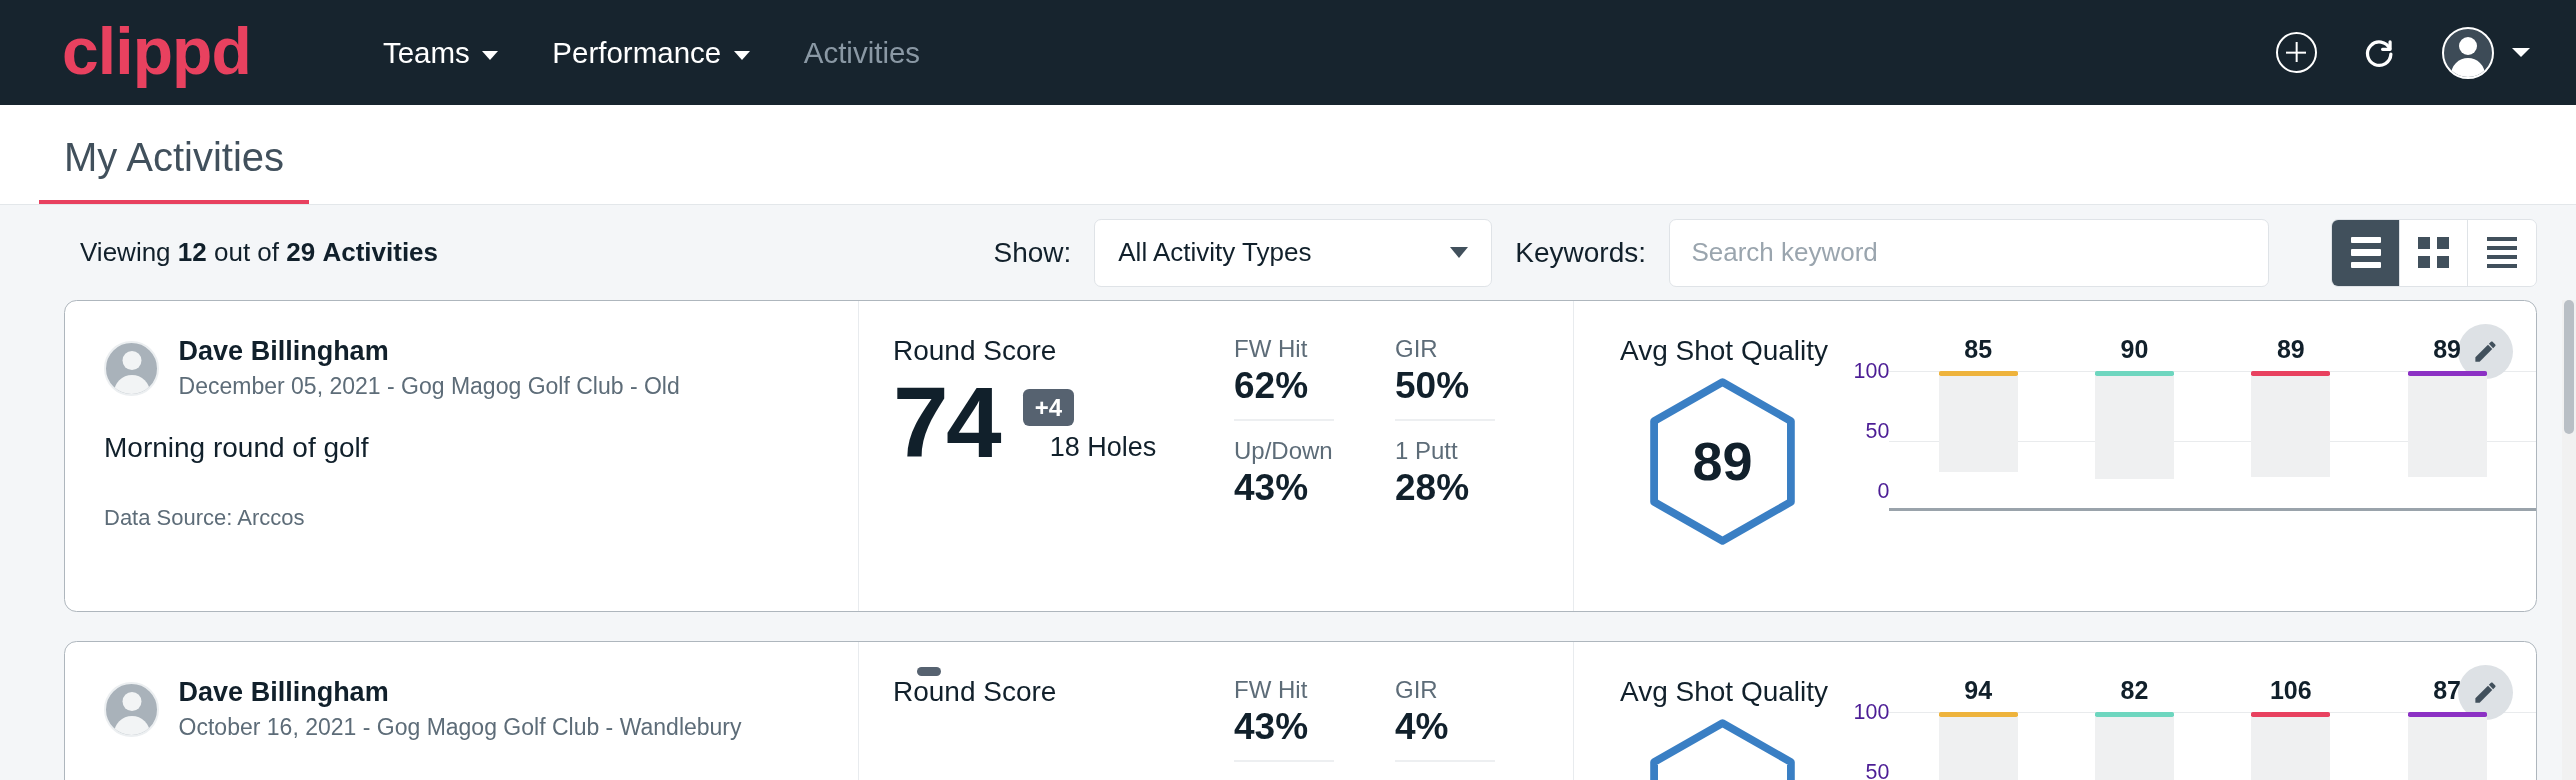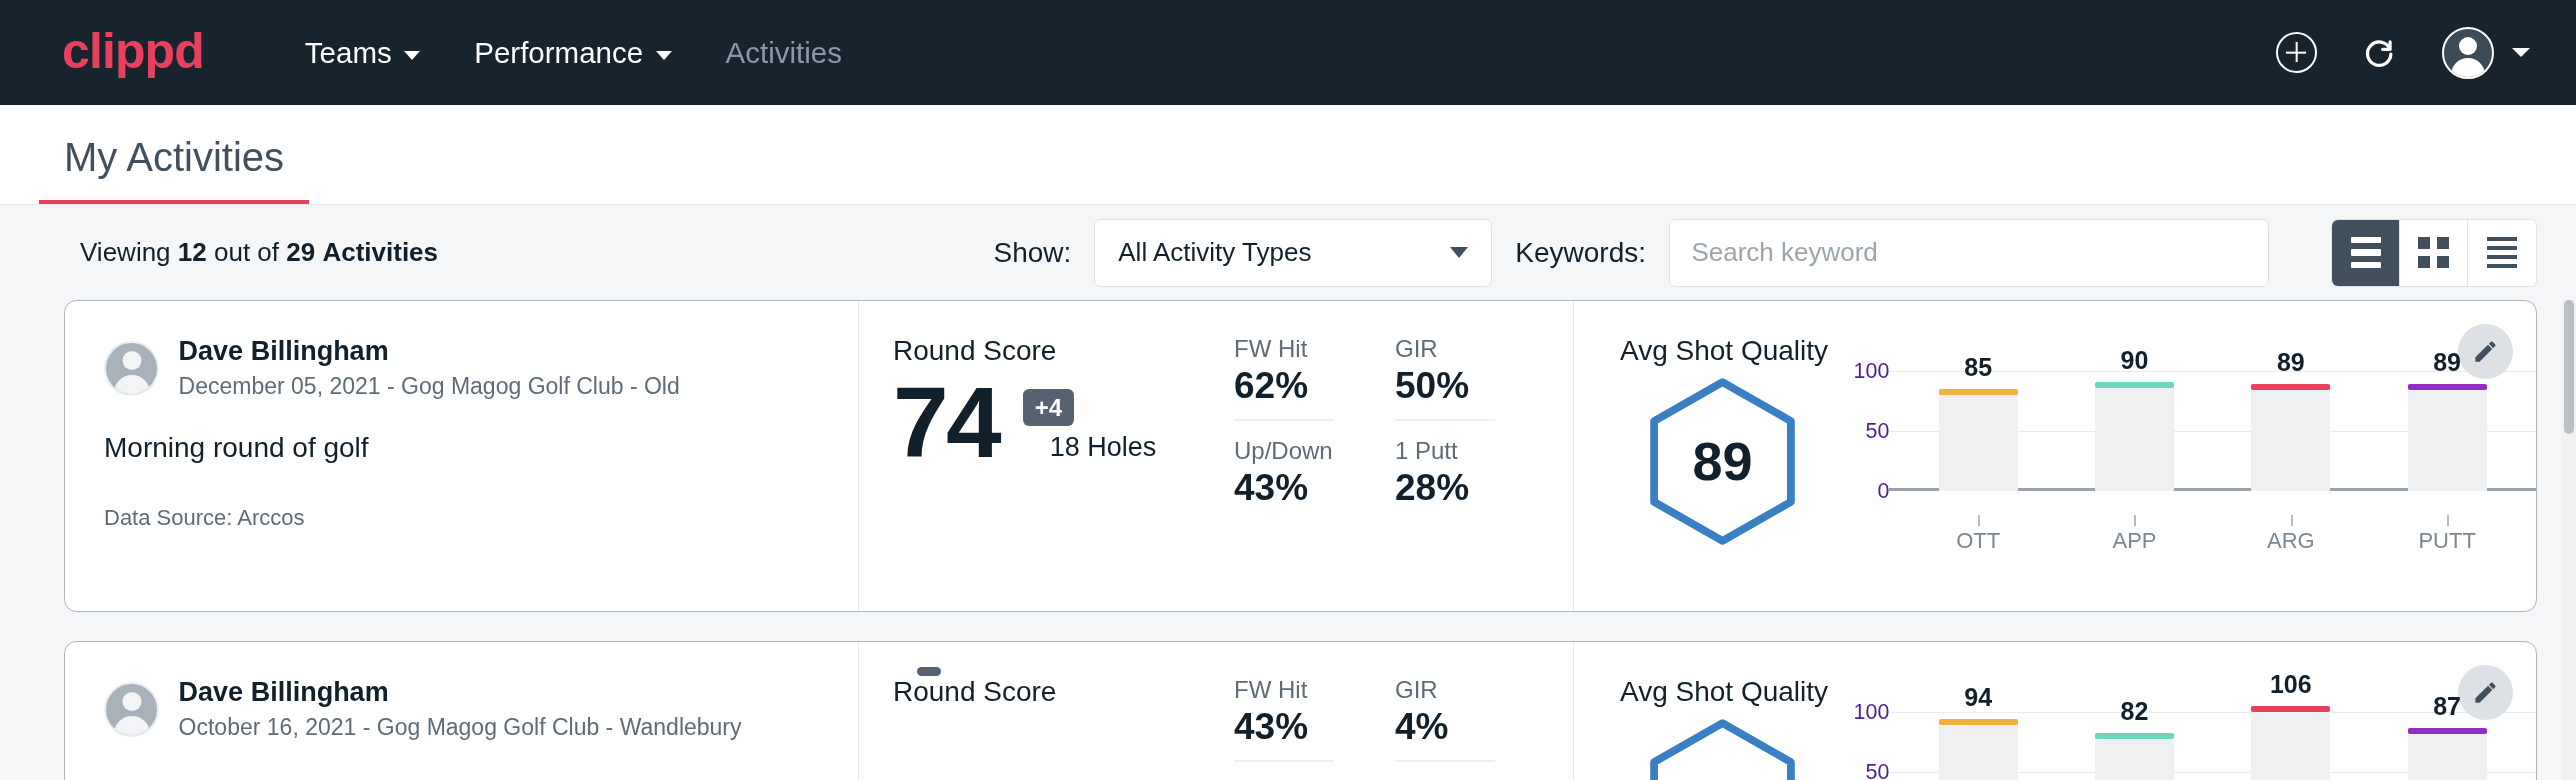--- a/index.html
+++ b/index.html
@@ -12,25 +12,25 @@
 
   
   .topnav {
     height: 105px;
     background: #17242e;
     display: flex;
     align-items: center;
     padding: 0 46px 0 62px;
   }
   .brand {
-    font-size: 50px;
+    font-size: 66px;
     font-weight: 700;
     color: #e8415f;
     letter-spacing: -0.9px;
-    margin-right: 74px;
+    margin-right: 105px;
     line-height: 1;
     position: relative;
     top: -1.8px;
   }
   .navlinks { display: flex; align-items: center; gap: 0; text-align: center; }
   .navitem {
     display: flex; align-items: center; gap: 12.5px;
     color: #ffffff;
     font-size: 29.5px;
     padding: 0 27px;
@@ -255,22 +255,22 @@
     height: 152px;
     display: flex;
   }
   .yaxis {
     width: 50px; height: 120px;
     position: relative;
     font-size: 21.4px; color: #4c1d95;
   }
   .yaxis span { position: absolute; right: 0; transform: translateY(-50%); }
   .plot {
-    flex: 1; height: 120px; position: relative;
-    display: flex; align-items: flex-end;
+    flex: 1; height: 140px; position: relative;
+    display: flex; 
     justify-content: space-around;
     padding: 0 10.7px;
   }
   .gridline { position: absolute; left: 0; right: 0; height: 1.8px; background: #e9ebed; }
   .axisline { position: absolute; left: 0; right: 0; bottom: 0; height: 2.7px; background: #9aa3ab; }
   .bar {
     width: 79px; position: relative; z-index: 2;
     display: flex; flex-direction: column; align-items: center;
   }
   .bar .vlabel {
@@ -477,26 +477,20 @@
                 <span class="cap" style="background:#e8415f"></span>
                 <span class="fill" style="height:101px"></span>
               </div>
               <div class="bar">
                 <span class="vlabel">89</span>
                 <span class="cap" style="background:#8c31c4"></span>
                 <span class="fill" style="height:101px"></span>
               </div>
             </div>
           </div>
-          <div class="xaxis">
-            <div class="xtick">OTT</div>
-            <div class="xtick">APP</div>
-            <div class="xtick">ARG</div>
-            <div class="xtick">PUTT</div>
-          </div>
         </div>
       </div>
     </div>
 
     <div class="edit-btn">
       <svg width="27" height="27" viewBox="0 0 24 24">
         <path d="M3 17.2V21h3.8L18 9.8l-3.8-3.8L3 17.2z" fill="#41505c"></path>
         <path d="M20.7 7.1c.4-.4.4-1 0-1.4l-2.4-2.4c-.4-.4-1-.4-1.4 0L15 5.2 18.8 9l1.9-1.9z" fill="#41505c"></path>
       </svg>
     </div>

